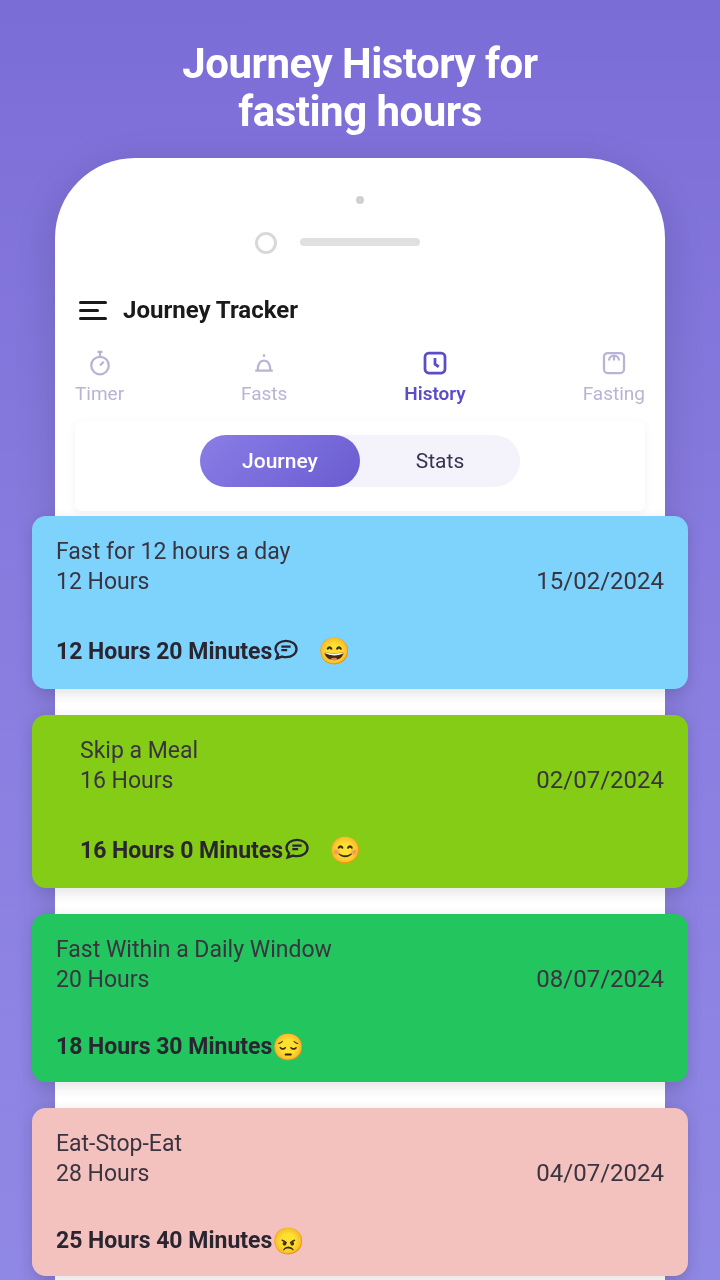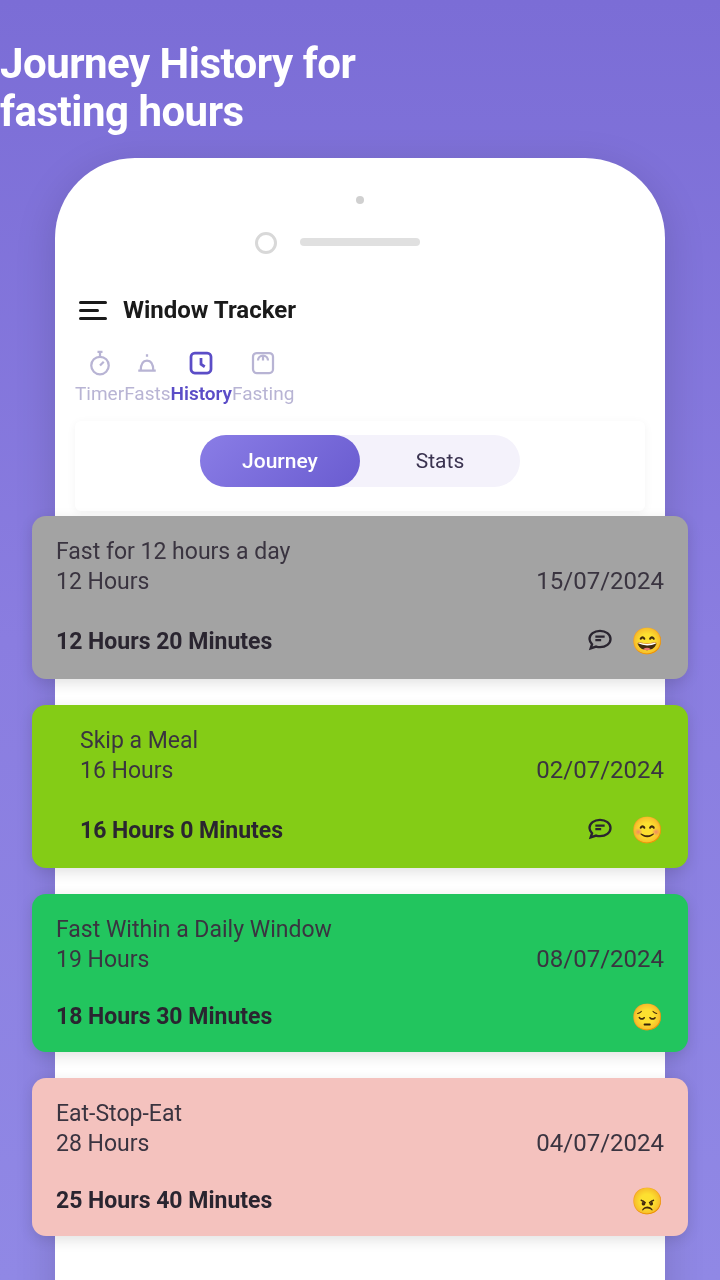--- a/index.html
+++ b/index.html
@@ -5,20 +5,21 @@
   * { box-sizing: border-box; margin: 0; padding: 0; }
   body {
     width: 720px;
     height: 1280px;
     background: linear-gradient(180deg, #7b6dd6 0%, #8a7de0 50%, #9088e5 100%);
     font-family: -apple-system, BlinkMacSystemFont, "Segoe UI", Roboto, sans-serif;
     overflow: hidden;
     position: relative;
   }
   .promo-title {
+    text-align: center;
     color: #ffffff;
     font-size: 42px;
     font-weight: 700;
     line-height: 1.15;
     padding-top: 40px;
     letter-spacing: -0.5px;
   }
   .phone-frame {
     position: absolute;
     top: 158px;
@@ -82,21 +83,21 @@
   .menu-icon span:nth-child(1){width:28px}
   .menu-icon span:nth-child(2){width:20px}
   .menu-icon span:nth-child(3){width:28px}
   .app-title {
     font-size: 24px;
     font-weight: 700;
     color: #1a1a1a;
   }
   .tabs {
     display: flex;
-    justify-content: flex-start;
+    justify-content: space-between;
     padding: 4px 0 16px 0;
   }
   .tab {
     display: flex;
     flex-direction: column;
     align-items: center;
     gap: 4px;
     color: #b8b4d4;
     font-size: 19px;
   }
@@ -162,37 +163,36 @@
   .card-target {
     font-size: 23px;
     color: #3a3440;
   }
   .card-date {
     font-size: 24px;
     color: #3a3440;
   }
   .card-row3 {
     display: flex;
-    justify-content: space-between;
-    align-items: center;
-    margin-top: 30px;
+    align-items: center;
+    margin-top: 40px;
   }
   .card-actual {
     font-size: 23px;
     font-weight: 700;
     color: #2a2530;
   }
   .card-icons {
     display: flex;
     align-items: center;
     gap: 18px;
   }
   .comment-icon svg { width: 28px; height: 28px; }
   .emoji { font-size: 26px; line-height: 1; }
-  .c-pink   { background: #a3a3a3; }
+  .c-pink   { background: #7dd3fc; }
   .c-blue   { background: #84cc16; padding-left: 48px; }
   .c-purple { background: #22c55e; }
   .c-coral  { background: #f4c2be; }
 </style>
 </head>
 <body>
 
 <div class="promo-title">
   <span>Journey History for</span><br>
   <span>fasting hours</span>
@@ -203,21 +203,21 @@
   <div class="phone-camera"></div>
   <div class="phone-speaker"></div>
 
   <div class="app-content">
     <div class="app-header">
       <div class="menu-icon">
         <span></span>
           <span></span>
           <span></span>
       </div>
-      <div class="app-title">Window Tracker</div>
+      <div class="app-title">Journey Tracker</div>
     </div>
 
     <div class="tabs">
       <div class="tab">
         <div class="tab-icon">
           <svg viewBox="0 0 24 24" fill="none" stroke="currentColor" stroke-width="1.8">
               <circle cx="12" cy="14" r="7"></circle>
               <path d="M12 14l3-3M10 3h4M12 3v4"></path>
             </svg>
         </div>
@@ -259,21 +259,21 @@
     </div>
   </div>
 </div>
 
 <div class="cards">
 
   <div class="card c-pink">
     <div class="card-row1">Fast for 12 hours a day</div>
     <div class="card-row2">
       <div class="card-target">12 Hours</div>
-      <div class="card-date">15/07/2024</div>
+      <div class="card-date">15/02/2024</div>
     </div>
     <div class="card-row3">
       <div class="card-actual">12 Hours 20 Minutes</div>
       <div class="card-icons">
         <span class="comment-icon">
           <svg viewBox="0 0 24 24" fill="none" stroke="#2a2530" stroke-width="2">
               <path d="M21 12c0 4-4 7-9 7-1.2 0-2.3-.2-3.3-.5L4 20l1.2-3.5C4 15.2 3 13.7 3 12c0-4 4-7 9-7s9 3 9 7z"></path>
               <path d="M8 10h8M8 13h5"></path>
             </svg>
         </span>
@@ -298,21 +298,21 @@
             </svg>
         </span>
         <span class="emoji">😊</span>
       </div>
     </div>
   </div>
 
   <div class="card c-purple">
     <div class="card-row1">Fast Within a Daily Window</div>
     <div class="card-row2">
-      <div class="card-target">19 Hours</div>
+      <div class="card-target">20 Hours</div>
       <div class="card-date">08/07/2024</div>
     </div>
     <div class="card-row3">
       <div class="card-actual">18 Hours 30 Minutes</div>
       <div class="card-icons">
         <span class="emoji">😔</span>
       </div>
     </div>
   </div>
 

